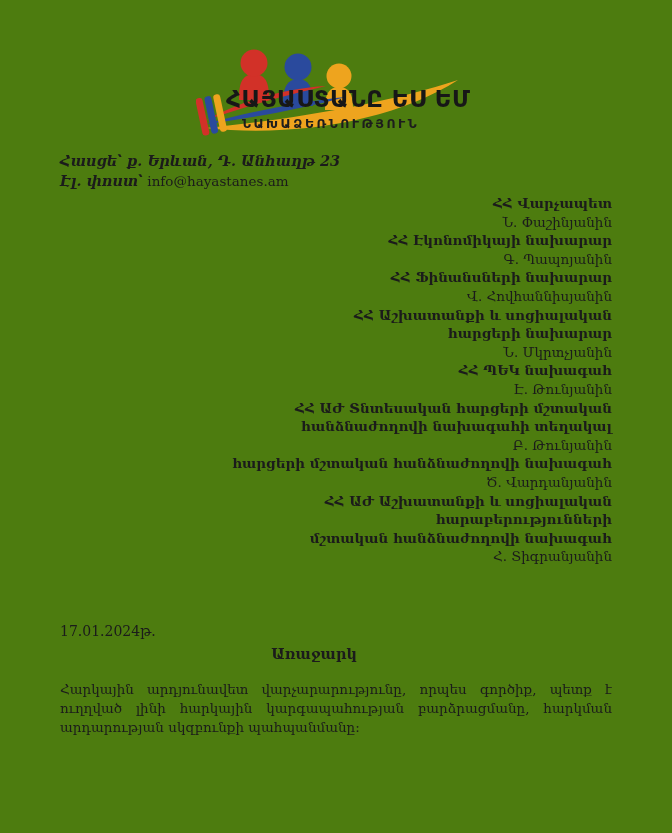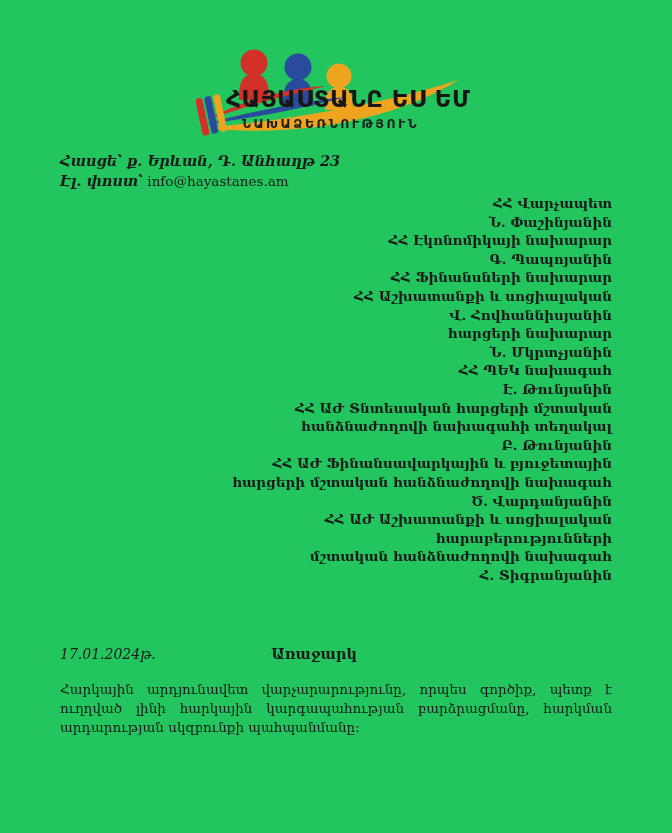--- a/index.html
+++ b/index.html
@@ -1,21 +1,21 @@
 <!DOCTYPE html>
 <html><head>
 <meta charset="utf-8">
 <style>
   html,body { margin:0; padding:0; background:#ffffff; }
   body {
     width:672px; height:833px;
     font-family:"DejaVu Serif","DejaVu Sans",serif;
     color:#1b1b1b;
   }
-  .page { position:relative; width:672px; height:833px; background:#22c55e; overflow:hidden; }
+  .page { position:relative; width:672px; height:833px; background:#4d7c0f; overflow:hidden; }
 
   
   .logo { position:absolute; top:46px; left:50%; transform:translateX(-50%); width:280px; height:96px; }
   .logo svg { position:absolute; top:0; left:0; }
   .logo-title {
     position:absolute; top:40px; left:30px;
     font-family:"DejaVu Sans",sans-serif; font-weight:700;
     font-size:23px; letter-spacing:0.5px; white-space:nowrap; color:#171717;
   }
   .logo-subtitle {
@@ -27,25 +27,25 @@
   
   .contact { position:absolute; top:151px; left:60px; font-size:14.5px; line-height:20px; }
   .contact .b { font-weight:700;font-style:italic; }
   .contact .email { font-weight:400; font-size:13.5px; }
 
   
   .recipients {
     position:absolute; top:194px; right:60px; width:470px;
     text-align:right; font-size:13.5px; line-height:18.6px;
   }
-  .recipient { white-space:nowrap; font-weight:700; }
+  .recipient { white-space:nowrap; font-weight:400; }
   .recipient.bold { font-weight:700; }
 
   
-  .date { position:absolute; top:623px; left:60px; font-style:italic; font-size:14px;margin-top:23px; }
+  .date { position:absolute; top:623px; left:60px; font-size:14px; }
   .heading {
     position:absolute; top:645px; left:0; right:44px;
     text-align:center; font-weight:700; font-size:14.5px;
   }
   .body-text {
     position:absolute; top:680px; left:60px; right:60px;
     font-size:13.5px; line-height:19.2px; text-align:justify;
   }
   .body-text p { margin:0; }
 </style>
@@ -92,30 +92,29 @@
       <span class="email">info@hayastanes.am</span>
     </div>
   </div>
 
   <div class="recipients" id="recipients">
       <div class="recipient bold">ՀՀ Վարչապետ</div>
       <div class="recipient">Ն. Փաշինյանին</div>
       <div class="recipient bold">ՀՀ Էկոնոմիկայի նախարար</div>
       <div class="recipient">Գ. Պապոյանին</div>
       <div class="recipient bold">ՀՀ Ֆինանսների նախարար</div>
+      <div class="recipient">Վ. Հովհաննիսյանին</div>
       <div class="recipient bold">ՀՀ Աշխատանքի և սոցիալական</div>
-      <div class="recipient">Վ. Հովհաննիսյանին</div>
       <div class="recipient bold">հարցերի նախարար</div>
       <div class="recipient">Ն. Մկրտչյանին</div>
       <div class="recipient bold">ՀՀ ՊԵԿ նախագահ</div>
       <div class="recipient">Է. Թունյանին</div>
       <div class="recipient bold">ՀՀ ԱԺ Տնտեսական հարցերի մշտական</div>
       <div class="recipient bold">հանձնաժողովի նախագահի տեղակալ</div>
       <div class="recipient">Բ. Թունյանին</div>
-      <div class="recipient bold">ՀՀ ԱԺ Ֆինանսավարկային և բյուջետային</div>
       <div class="recipient bold">հարցերի մշտական հանձնաժողովի նախագահ</div>
       <div class="recipient">Ծ. Վարդանյանին</div>
       <div class="recipient bold">ՀՀ ԱԺ Աշխատանքի և սոցիալական</div>
       <div class="recipient bold">հարաբերությունների</div>
       <div class="recipient bold">մշտական հանձնաժողովի նախագահ</div>
       <div class="recipient">Հ. Տիգրանյանին</div>
     </div>
 
   <div class="date">17.01.2024թ.</div>
 

